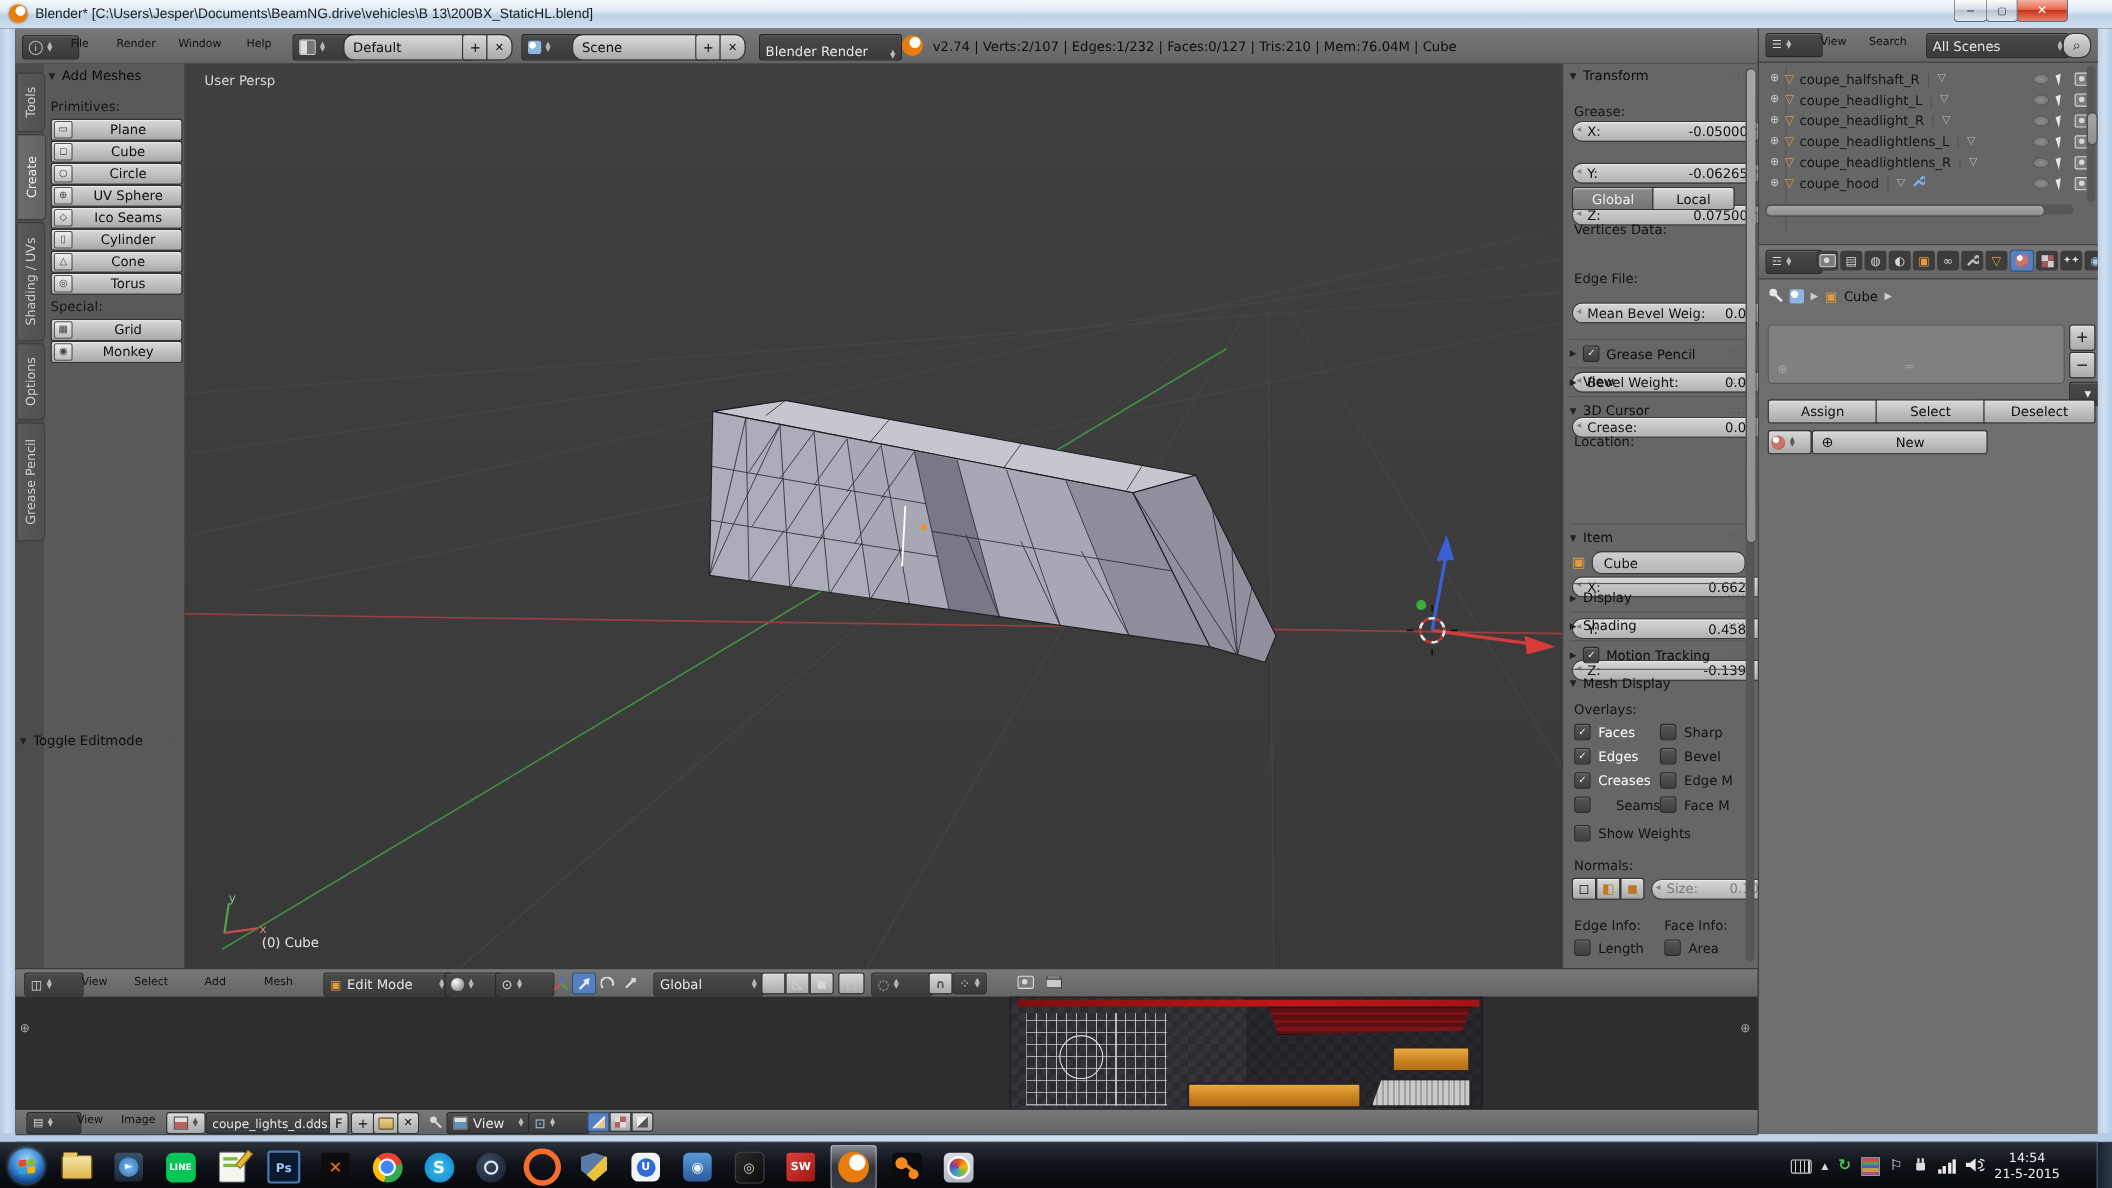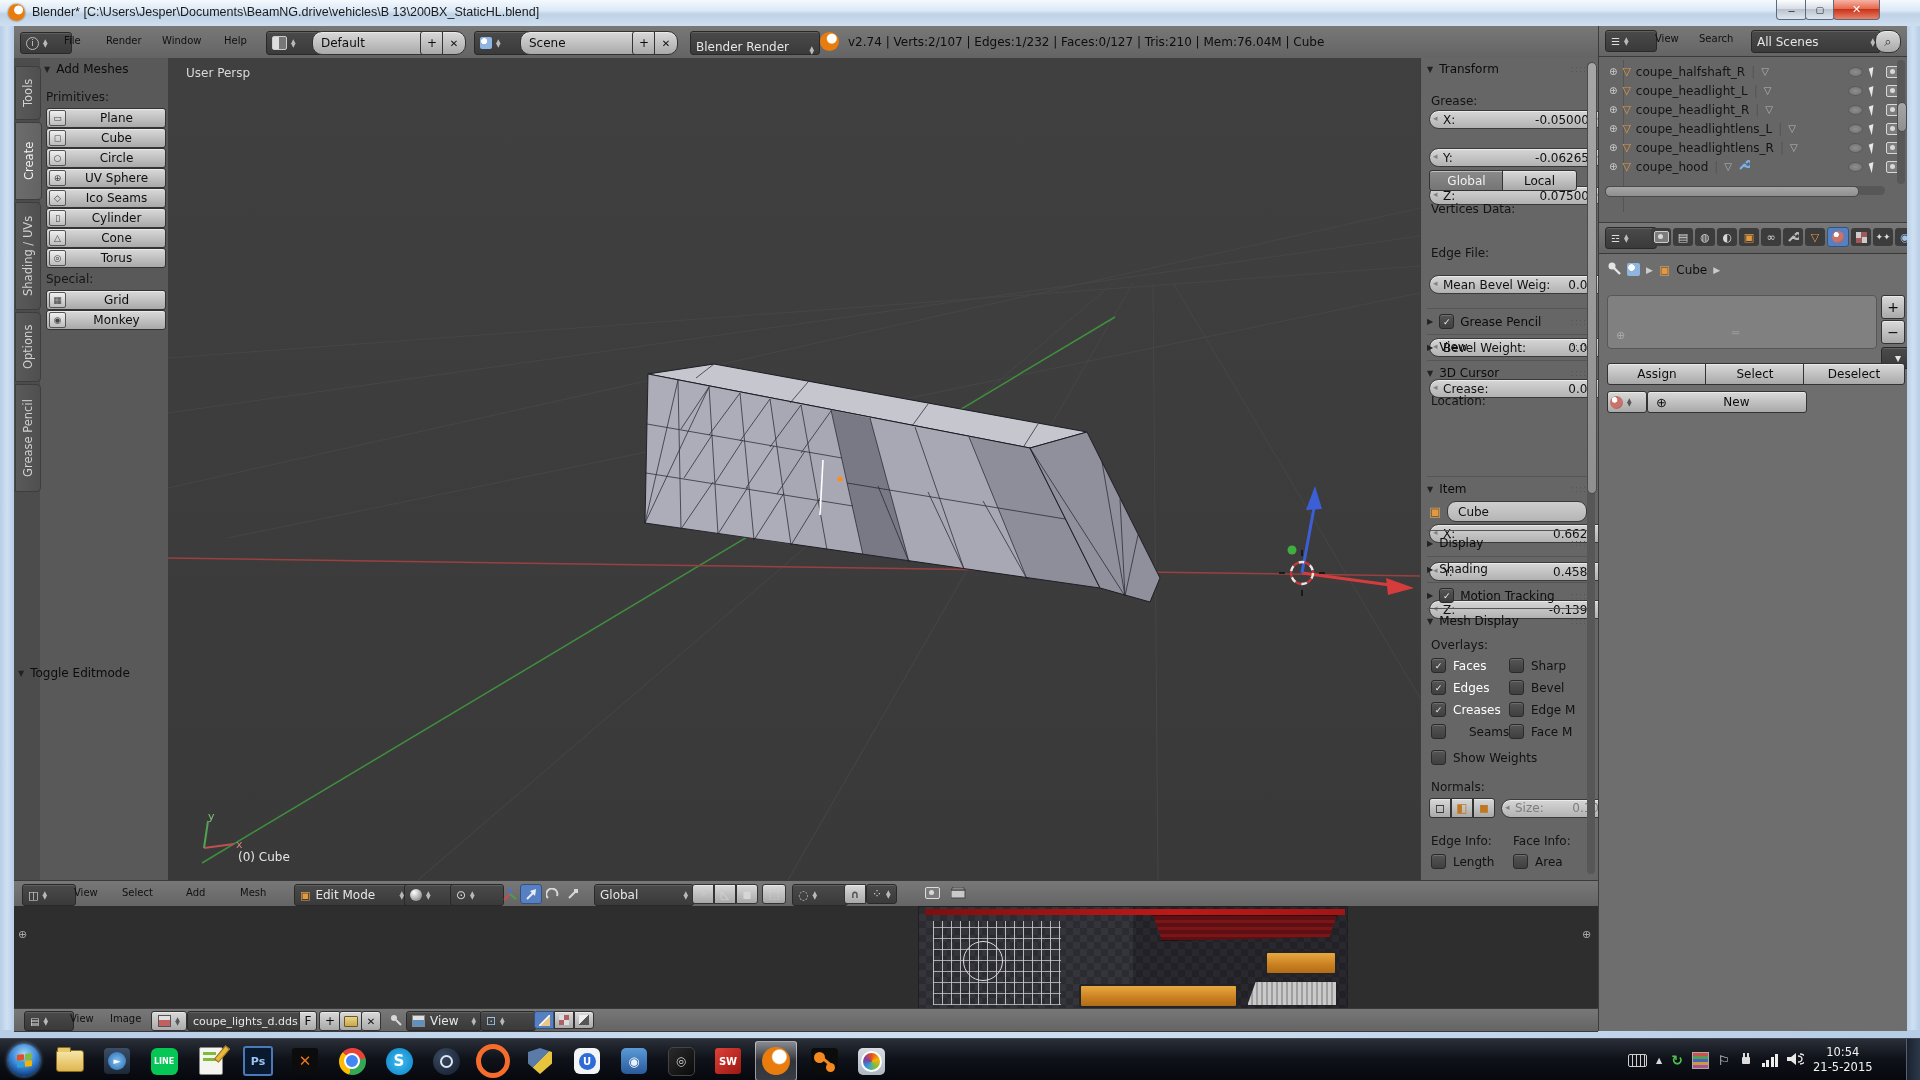--- a/index.html
+++ b/index.html
@@ -933,16 +933,16 @@
     <span style="display:inline-flex;align-items:flex-end;gap:1.5px;">
         <span style="width:3px;height:4px;background:#eee;"></span>
         <span style="width:3px;height:7px;background:#eee;"></span>
         <span style="width:3px;height:10px;background:#eee;"></span>
         <span style="width:3px;height:13px;background:#eee;"></span>
       </span>
     <span><svg width="17" height="14">
           <polygon points="0,5 4,5 9,1 9,13 4,9 0,9" fill="#e8e8e8"></polygon>
           <path d="M11,4 a4,3 0 0 1 0,6 M13,2 a6,5 0 0 1 0,10" stroke="#e8e8e8" stroke-width="1.4" fill="none"></path>
         </svg></span>
-    <span style="color:#f2f2f2;font-size:11.5px;text-align:center;line-height:15px;"><span>10:54</span><br><span>21-5-2015</span></span>
+    <span style="color:#f2f2f2;font-size:11.5px;text-align:center;line-height:15px;"><span>14:54</span><br><span>21-5-2015</span></span>
   </div>
   <div class="abs" style="left:1906px;top:0;width:14px;height:42px;background:linear-gradient(90deg,#1a2230,#2e3a4c);border-left:1px solid #56606e;"></div>
 </div>
 
 </body></html>

